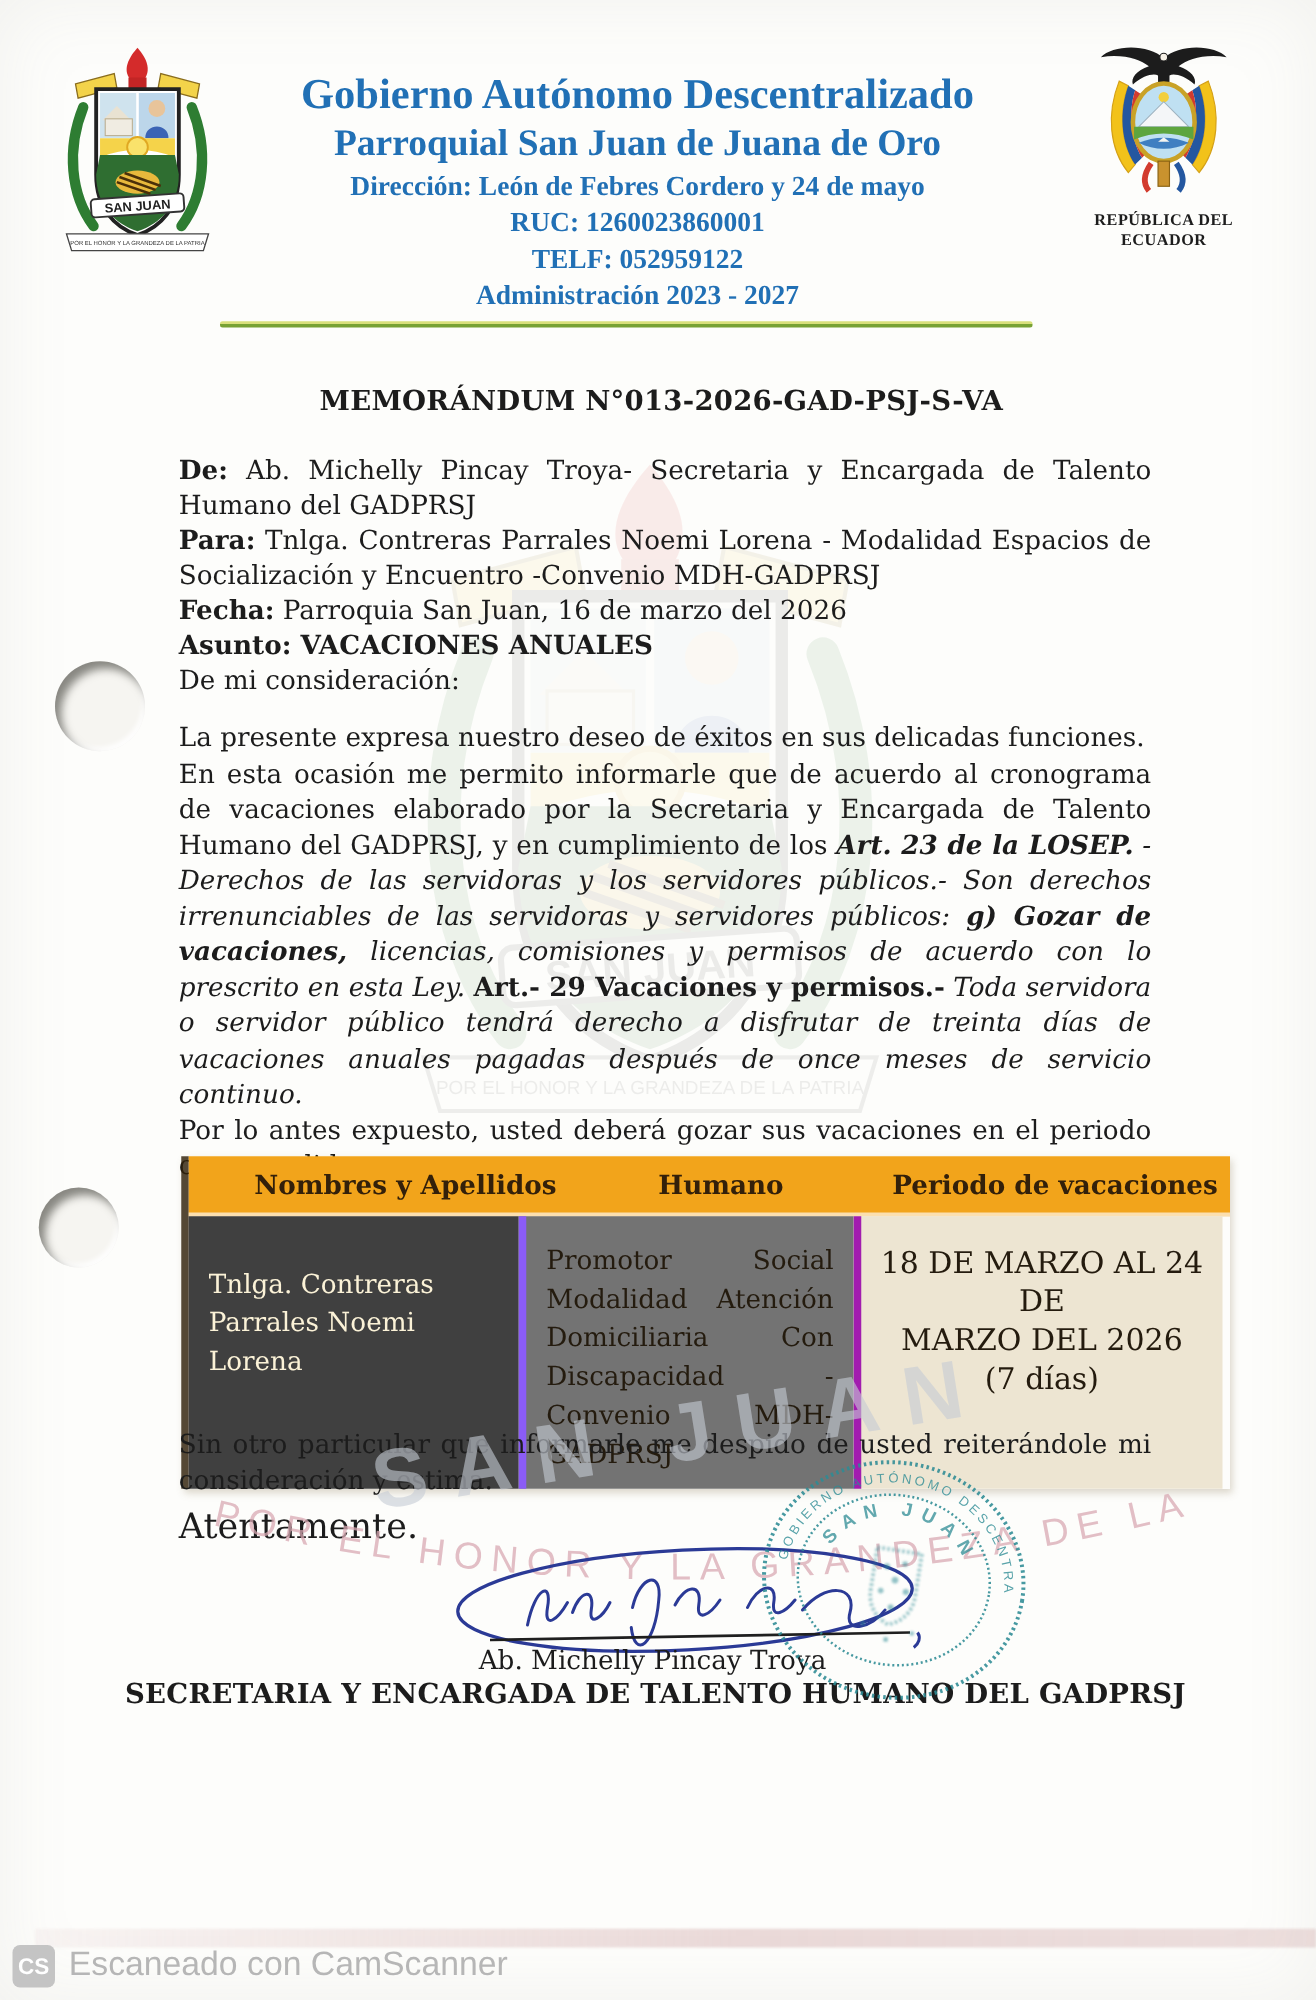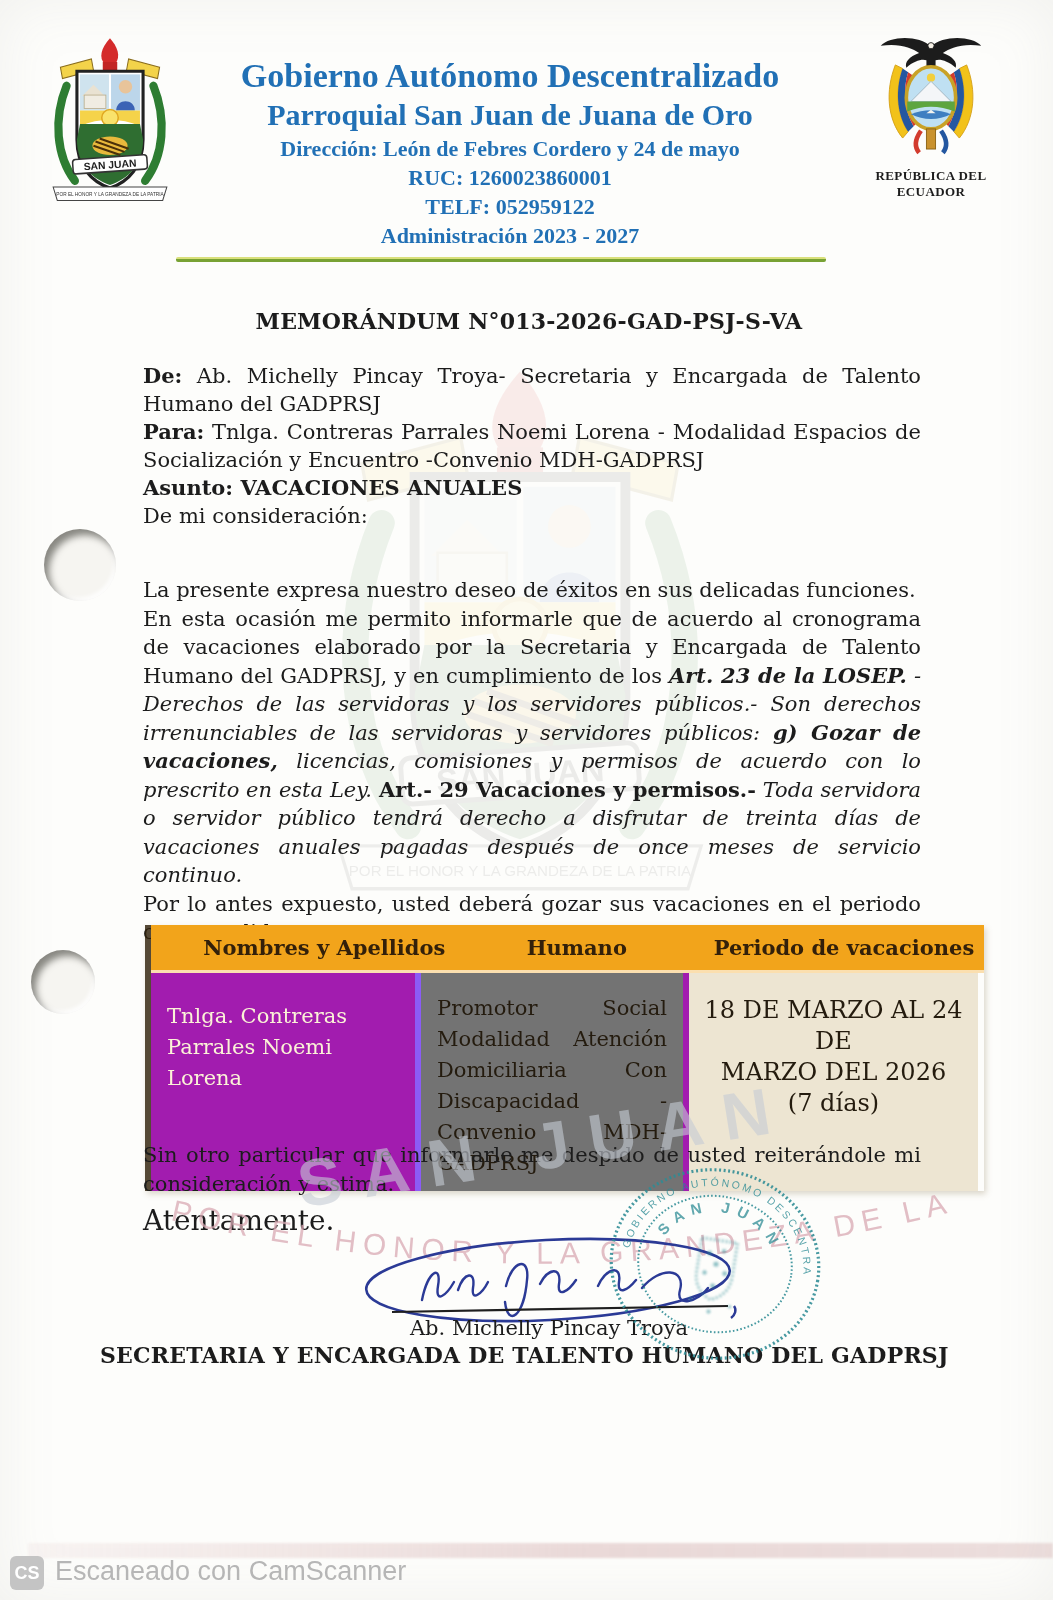--- a/index.html
+++ b/index.html
@@ -31,31 +31,31 @@
   .body-text p{margin:0;text-align:justify;}
   
   .vac-table{position:absolute;left:145px;top:925px;width:833px;border-left:6px solid rgba(48,32,8,.82);
         box-shadow:2px 3px 6px rgba(120,100,60,.25);}
   .t-head{display:flex;background:#F2A41B;height:45px;align-items:center;
         border-bottom:3px solid rgba(255,255,255,.65);}
   .t-head .cell{font-weight:bold;font-size:21px;color:#33200a;text-align:center;}
   .c1{width:264px;padding-left:48px;} .c2{width:268px;} .c3{width:295px;}
   .t-row{display:flex;min-height:164px;}
   .t-row .cell{box-sizing:border-box;}
-  .cell-name{width:264px;background:#a21caf;color:#FBF2D7;padding:28px 10px 10px 16px;
+  .cell-name{width:264px;background:#404040;color:#FBF2D7;padding:39px 10px 10px 16px;
         font-size:21px;line-height:31px;}
   .cell-cargo{width:268px;background:#737373;border-left:6px solid #8b5cf6;padding:20px 16px 12px;
         font-size:21px;line-height:31px;text-align:justify;color:#241b0e;}
   .cell-period{width:295px;background:#EDE5D2;border-left:6px solid #a21caf;padding:22px 8px 8px;
         font-size:24px;line-height:31px;text-align:center;color:#241b0e;}
   
   .closing{position:absolute;left:143px;top:1141px;width:778px;font-size:21px;line-height:29px;text-align:justify;}
   .atentamente{position:absolute;left:143px;top:1204px;width:748px;text-align:left;font-size:28px;}
   .sig-svg{position:absolute;left:330px;top:1232px;}
-  .signer-name{position:absolute;left:160px;top:1316px;width:778px;text-align:center;font-size:21px;}
+  .signer-name{position:absolute;left:133px;top:1316px;width:778px;text-align:center;font-size:21px;}
   .signer-title{position:absolute;left:100px;top:1342px;width:860px;text-align:left;
         font-weight:bold;font-size:22px;letter-spacing:.2px;}
   
   .hole{position:absolute;border-radius:50%;background:#f6f5f1;
         box-shadow:inset 5px 6px 7px rgba(45,45,38,.55), inset -2px -3px 4px rgba(255,255,255,.9);}
   .hole-1{left:44px;top:529px;width:72px;height:72px;}
   .hole-2{left:31px;top:950px;width:64px;height:64px;}
   .wm-crest{position:absolute;left:310px;top:365px;width:420px;height:560px;opacity:.08;pointer-events:none;}
   .wm-sanjuan{position:absolute;left:295px;top:1108px;font-family:"Liberation Sans",sans-serif;
         font-weight:bold;font-size:66px;letter-spacing:20px;color:#c6ccd5;opacity:.6;
@@ -150,20 +150,21 @@
   </div>
 
   <div class="hole hole-1"></div>
   <div class="hole hole-2"></div>
 
   <div class="memo-title">MEMORÁNDUM N°013-2026-GAD-PSJ-S-VA</div>
 
   <div class="fields">
     <p><span class="b">De:</span><span> Ab. Michelly Pincay Troya- Secretaria y Encargada de Talento Humano del GADPRSJ</span></p>
     <p><span class="b">Para:</span><span> Tnlga. Contreras Parrales Noemi Lorena - Modalidad Espacios de Socialización y Encuentro -Convenio MDH-GADPRSJ</span></p>
+    <p><span class="b">Fecha:</span><span> Parroquia San Juan, 16 de marzo del 2026</span></p>
     <p><span class="b">Asunto:</span><span class="b"> VACACIONES ANUALES</span></p>
     <p class="salutation">De mi consideración:</p>
   </div>
 
   <div class="body-text">
     <p>La presente expresa nuestro deseo de éxitos en sus delicadas funciones.</p>
     <p><span>En esta ocasión me permito informarle que de acuerdo al cronograma de vacaciones elaborado por la Secretaria y Encargada de Talento Humano del GADPRSJ, y  en cumplimiento de los </span><span class="bi">Art. 23 de la LOSEP.</span><span class="i"> - Derechos de las servidoras y los servidores públicos.- Son derechos irrenunciables de las servidoras y servidores públicos: </span><span class="bi">g) Gozar de vacaciones,</span><span class="i"> licencias, comisiones y permisos de acuerdo con lo prescrito en esta Ley. </span><span class="b">Art.- 29 Vacaciones y permisos.-</span><span class="i"> Toda servidora o servidor público tendrá derecho a disfrutar de treinta días de vacaciones anuales pagadas después de once meses de servicio continuo.</span></p>
     <p>Por lo antes expuesto, usted deberá gozar sus vacaciones en el periodo comprendido:</p>
   </div>
 

